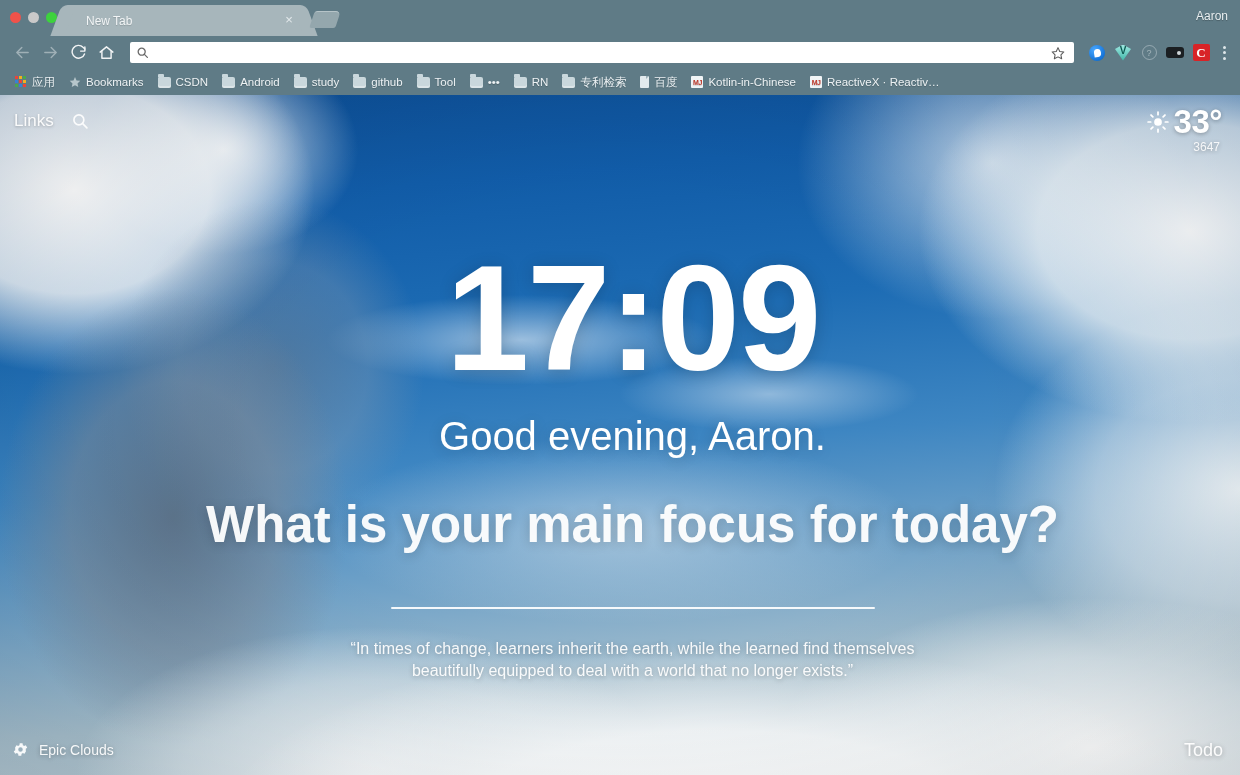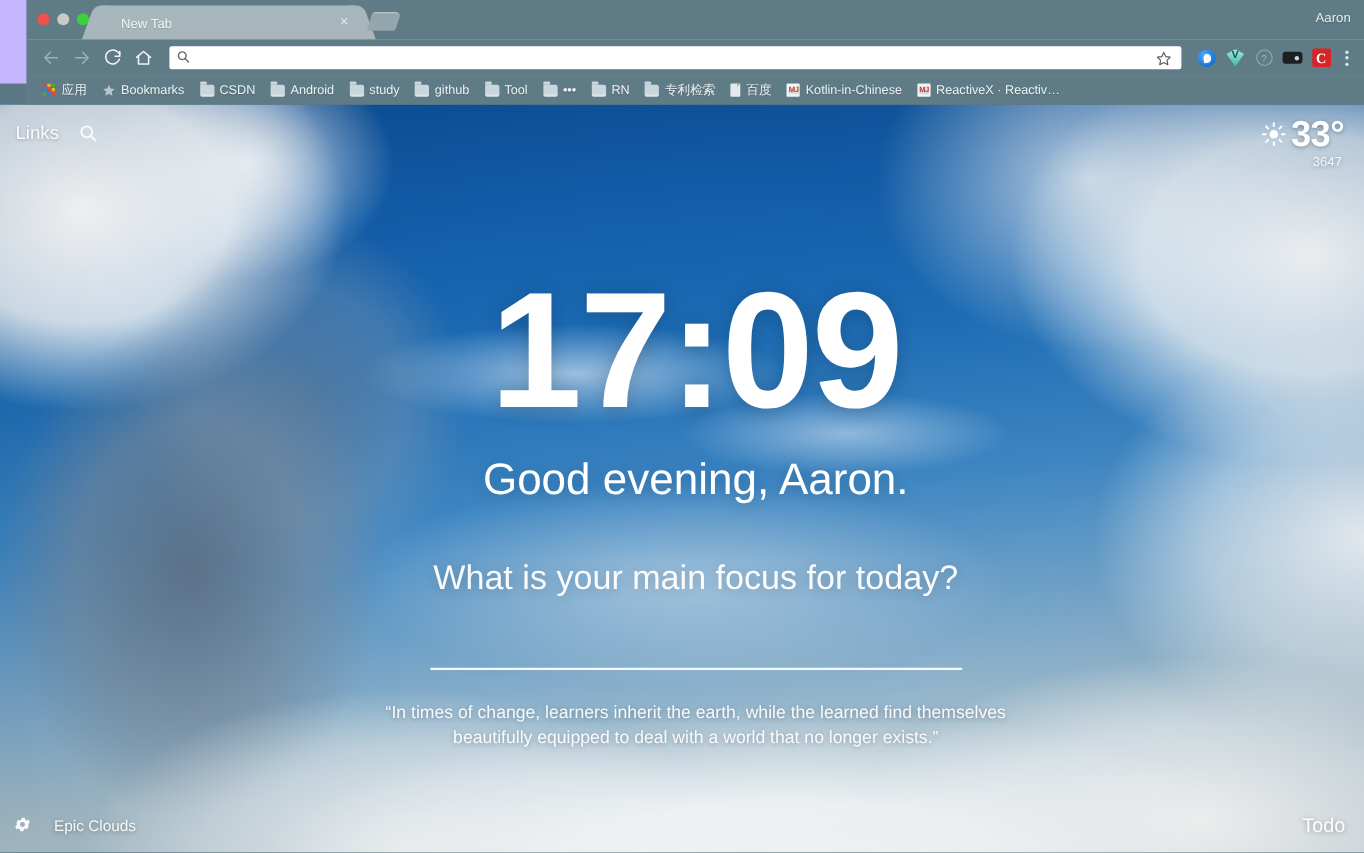--- a/index.html
+++ b/index.html
@@ -8,23 +8,22 @@
     overflow: hidden;
     font-family: "Liberation Sans", sans-serif;
     background: #5c7884;
   }
 
   
   .browser { width: 1240px; height: 775px; position: relative; }
 
   .chrome {
     position: absolute; top: 0; left: 0; width: 1240px; height: 76px;
-    background: #c4b5fd;
+    background: #8b5cf6;
     z-index: 30;
-    padding-left: 24px;
   }
 
   
   .tabstrip {
     position: relative; height: 36px; width: 100%;
     background: #5f7b86;
   }
   .traffic {
     position: absolute; left: 10px; top: 12px;
     display: flex; gap: 7px; align-items: center;
@@ -275,21 +274,21 @@
     pointer-events: auto;
   }
   .greeting {
     margin-top: 12px;
     font-size: 40px; line-height: 62px; font-weight: 400; color: #ffffff;
     text-shadow: 0 2px 14px rgba(0,0,0,.18);
     pointer-events: auto;
   }
   .focus-q {
     margin-top: 36px;
-    font-size: 31px; line-height: 44px; font-weight: 400;
+    font-size: 51px; line-height: 44px; font-weight: 700;
     color: rgba(255,255,255,.95);
     text-shadow: 0 2px 12px rgba(0,0,0,.2);
     pointer-events: auto; cursor: text;
   }
   .divider {
     margin-top: 60px;
     width: 484px; height: 2px;
     background: rgba(255,255,255,.92);
     border-radius: 1px;
   }
@@ -299,21 +298,21 @@
     font-size: 16px; line-height: 22px; font-weight: 400;
     color: rgba(255,255,255,.93);
     font-family: "Liberation Sans", sans-serif;
     text-shadow: 0 1px 5px rgba(0,0,0,.25);
     pointer-events: auto;
   }
 
   
   .bottom-left {
     position: absolute; left: 12px; bottom: 17px;
-    display: flex; align-items: center; gap: 20px;
+    display: flex; align-items: center; gap: 10px;
     z-index: 6; cursor: pointer;
   }
   .gear-ico { width: 17px; height: 17px; display:block; opacity: .93; }
   .photo-name {
     font-size: 14px; color: rgba(255,255,255,.92);
     text-shadow: 0 1px 4px rgba(0,0,0,.3);
   }
   .bottom-right {
     position: absolute; right: 17px; bottom: 14px;
     font-size: 18px; color: rgba(255,255,255,.95);

